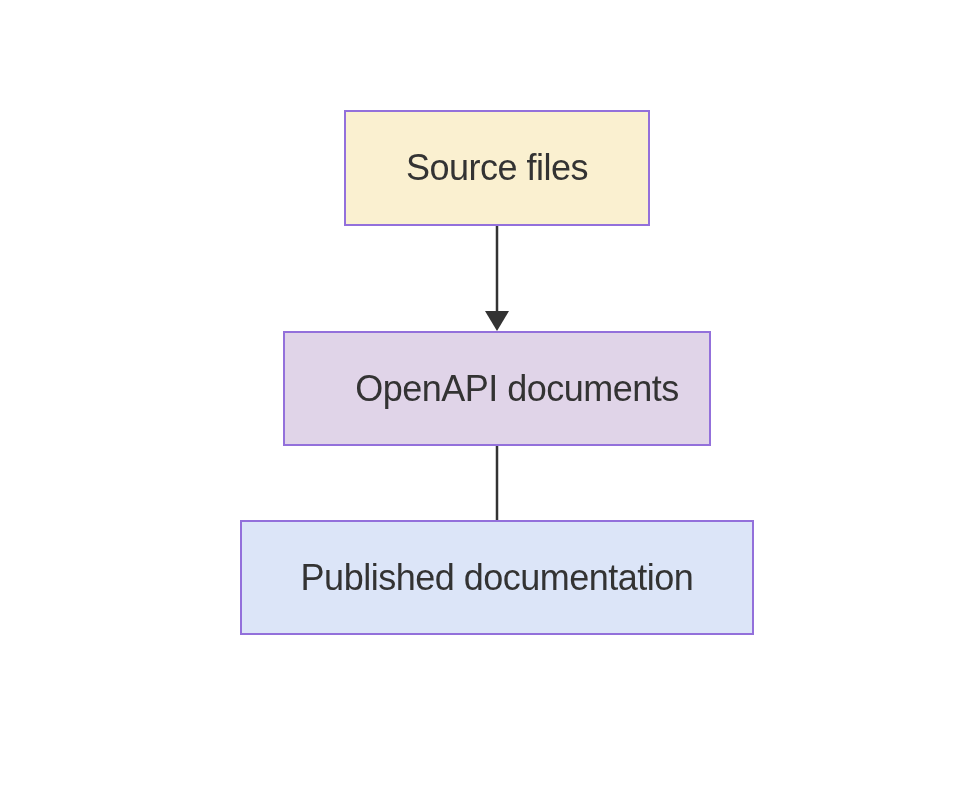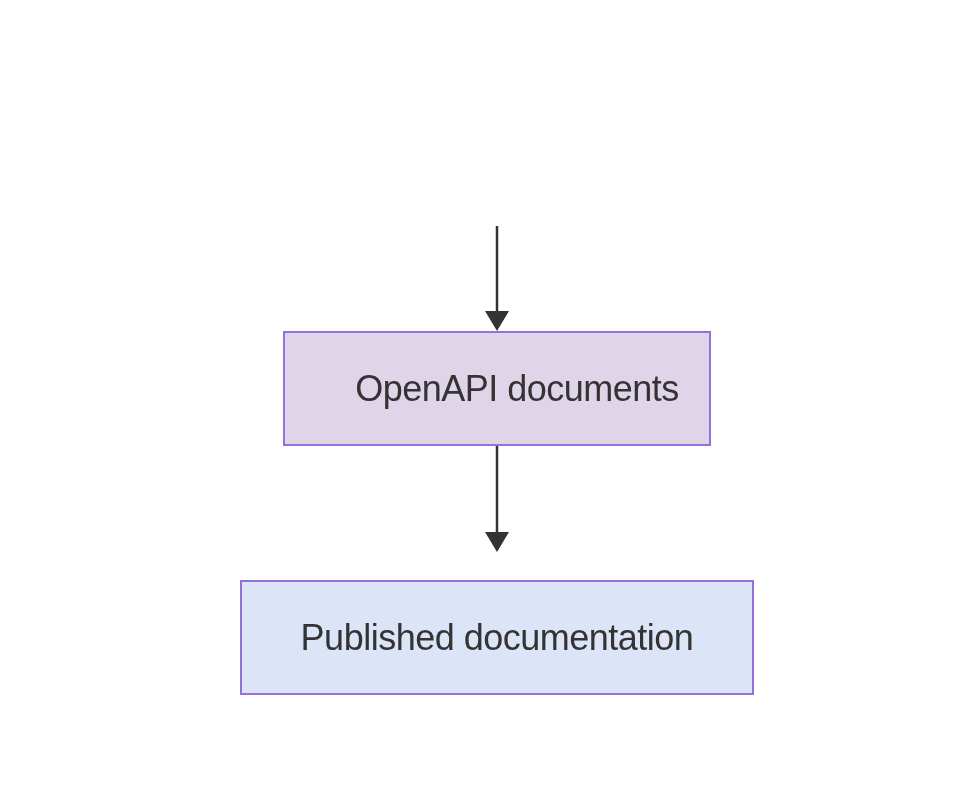--- a/index.html
+++ b/index.html
@@ -38,21 +38,21 @@
   }
   .node-openapi {
     left: 283px;
     top: 331px;
     width: 428px;
     height: 115px;
     padding-left: 40px;
   }
   .node-published {
     left: 240px;
-    top: 580px;
+    top: 520px;
     width: 514px;
     height: 115px;
   }
   .edge-svg {
     position: absolute;
     overflow: visible;
   }
   .edge-1 {
     left: 485px;
     top: 226px;
@@ -60,20 +60,23 @@
   .edge-2 {
     left: 485px;
     top: 446px;
   }
 </style>
 </head>
 <body>
 
 <div class="canvas" style="background-color: rgb(255, 255, 255);">
 
+  <div class="node node-source" style="background-color: rgb(250, 240, 208); border-color: rgb(147, 112, 219); color: rgb(51, 51, 51);">
+    <span class="node-label">Source files</span>
+  </div>
 
   <svg class="edge-svg edge-1" width="24" height="105" viewBox="0 0 24 105">
     <line x1="12" y1="0" x2="12" y2="87" stroke-width="2.5" style="stroke: rgb(51, 51, 51);"></line>
     <polygon points="12,105 0,85 24,85" style="fill: rgb(51, 51, 51);"></polygon>
   </svg>
 
   <div class="node node-openapi" style="background-color: rgb(224, 212, 232); border-color: rgb(147, 112, 219); color: rgb(51, 51, 51);">
     <span class="node-label">OpenAPI documents</span>
   </div>
 

